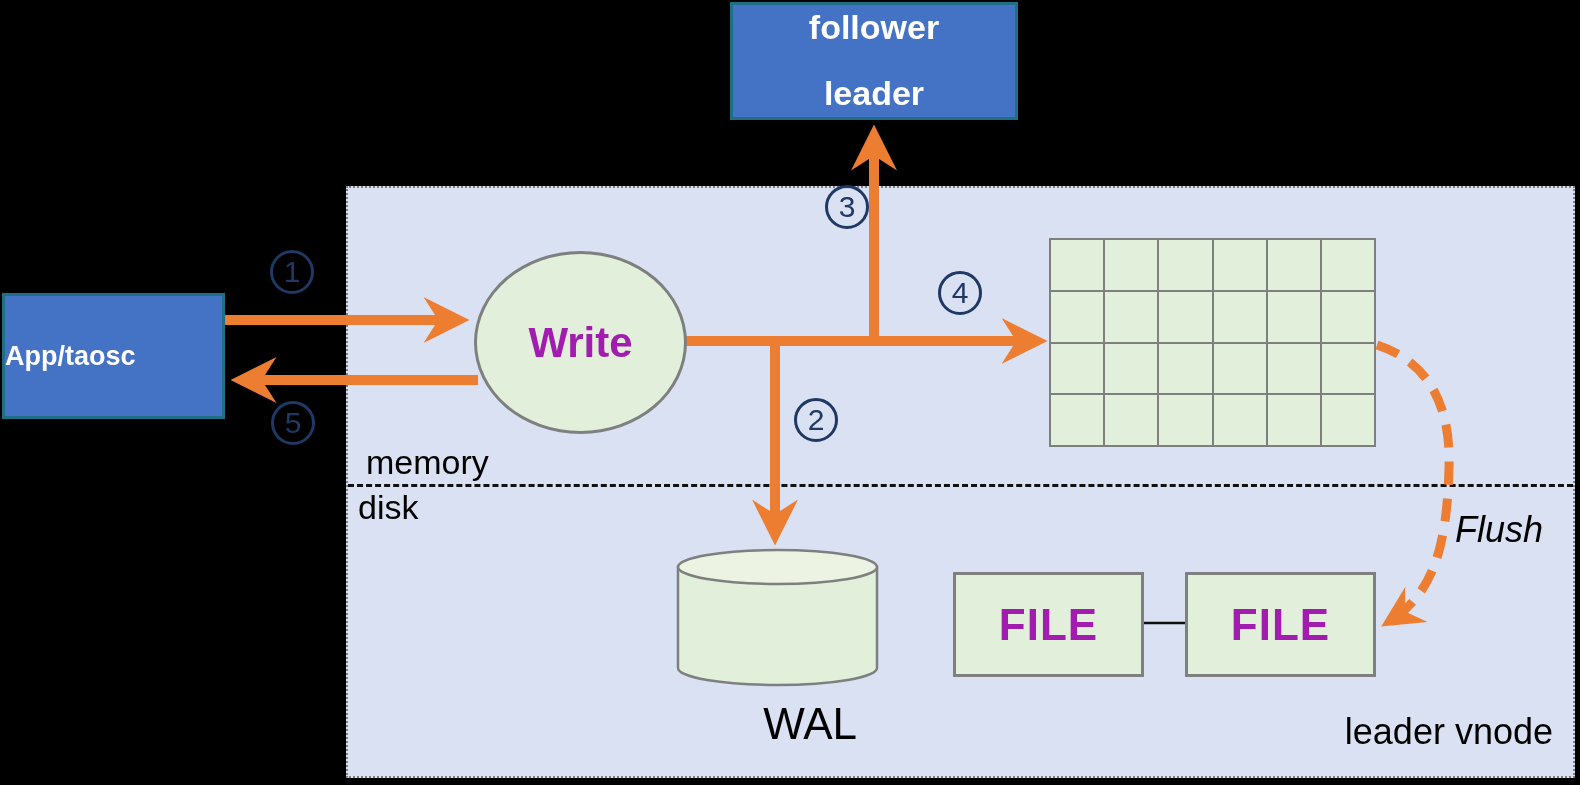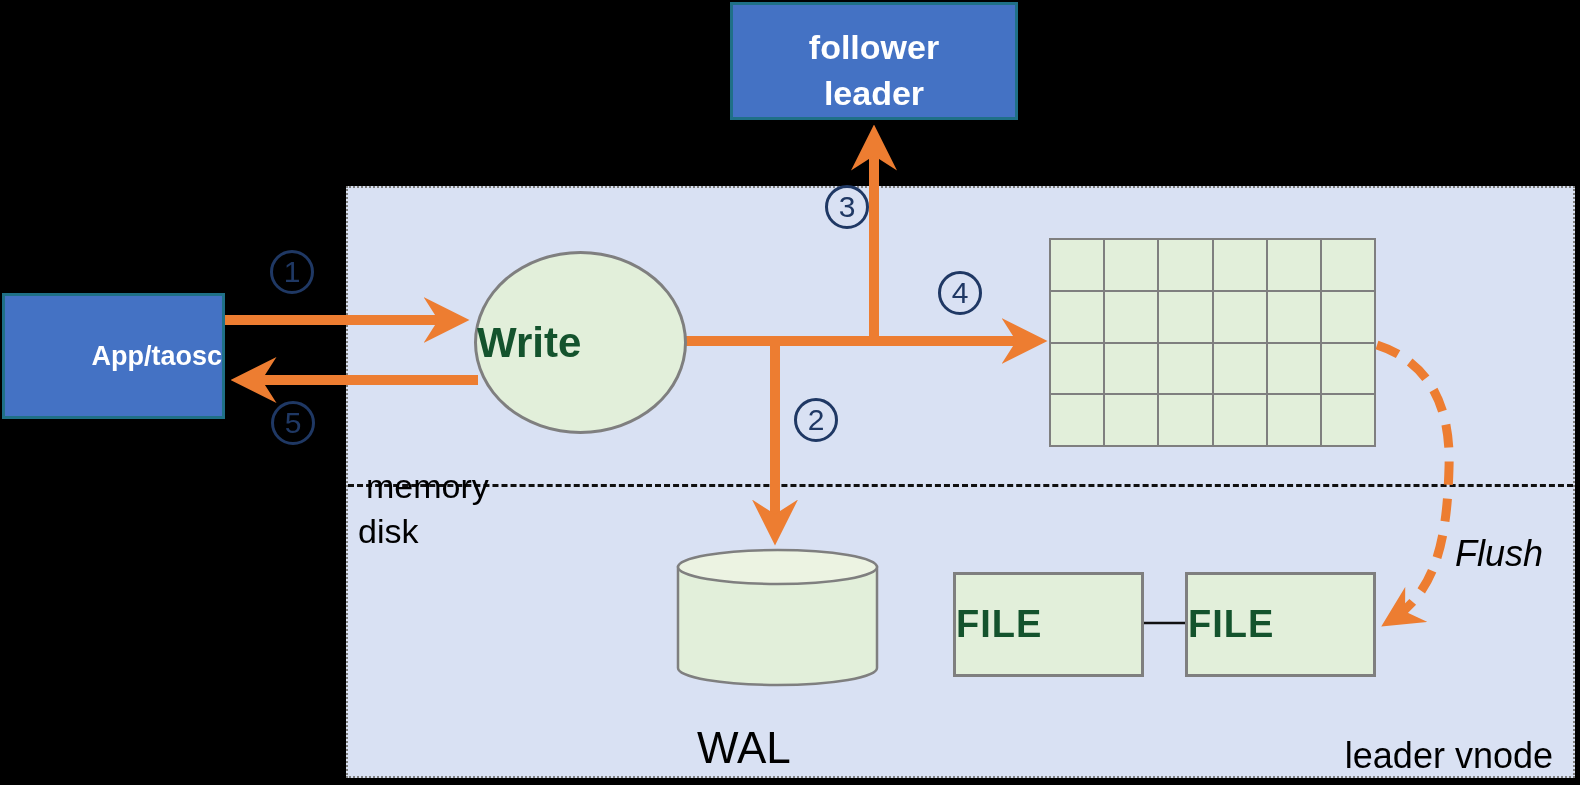--- a/index.html
+++ b/index.html
@@ -7,39 +7,39 @@
          font-family:"Liberation Sans","DejaVu Sans",sans-serif;}
   .abs{position:absolute;}
 
   
   .leader-panel{left:346px;top:186px;width:1225px;height:588px;
     background:#D9E1F3;border:2px dotted #7f7f7f;}
 
   
   .mem-disk-divider{left:348px;top:484px;width:1225px;height:0;
     border-top:3px dashed #111;}
-  .lbl{color:#000;font-size:34px;line-height:1.1;white-space:nowrap;margin-top:24px;}
+  .lbl{color:#000;font-size:34px;line-height:1.1;white-space:nowrap;}
   .memory-lbl{left:366px;top:444px;}
   .disk-lbl{left:358px;top:489px;}
   .flush-lbl{left:1455px;top:510px;font-size:36px;font-style:italic;}
   .leader-lbl{left:1290px;top:712px;width:263px;text-align:right;font-size:36px;}
-  .wal-lbl{left:697px;top:700px;width:160px;text-align:left;font-size:44px;}
+  .wal-lbl{left:697px;top:700px;width:160px;text-align:right;font-size:44px;}
 
   
   .blue-box{background:#4472C4;border:3px solid #1F7087;color:#fff;
-    display:flex;align-items:center;justify-content:flex-end;text-align:center;
+    display:flex;align-items:center;justify-content:space-between;text-align:center;
     font-weight:bold;box-sizing:border-box;}
   .follower-box{left:730px;top:2px;width:288px;height:118px;font-size:34px;line-height:1.35;flex-direction:column;}
   .app-box{left:2px;top:293px;width:223px;height:126px;font-size:27px;}
 
   
   .green{background:#E2EFDA;border:3px solid #7f7f7f;box-sizing:border-box;
-    display:flex;align-items:center;color:#14532d;font-weight:bold;}
+    display:flex;align-items:center;justify-content:center;color:#a21caf;font-weight:bold;}
   .write-ellipse{left:474px;top:251px;width:213px;height:183px;border-radius:50%;font-size:42px;}
-  .file-box{top:572px;width:191px;height:105px;font-size:38px;letter-spacing:1px;}
+  .file-box{top:572px;width:191px;height:105px;font-size:44px;letter-spacing:1px;}
   .file-box-1{left:953px;}
   .file-box-2{left:1185px;}
 
   
   .mem-table{left:1049px;top:238px;width:327px;height:209px;background:#7f7f7f;
     display:grid;gap:2px;padding:2px;box-sizing:border-box;}
   .mem-table-cell{background:#E2EFDA;}
 
   
   .step{width:44px;height:44px;border:3px solid #1F3864;border-radius:50%;

